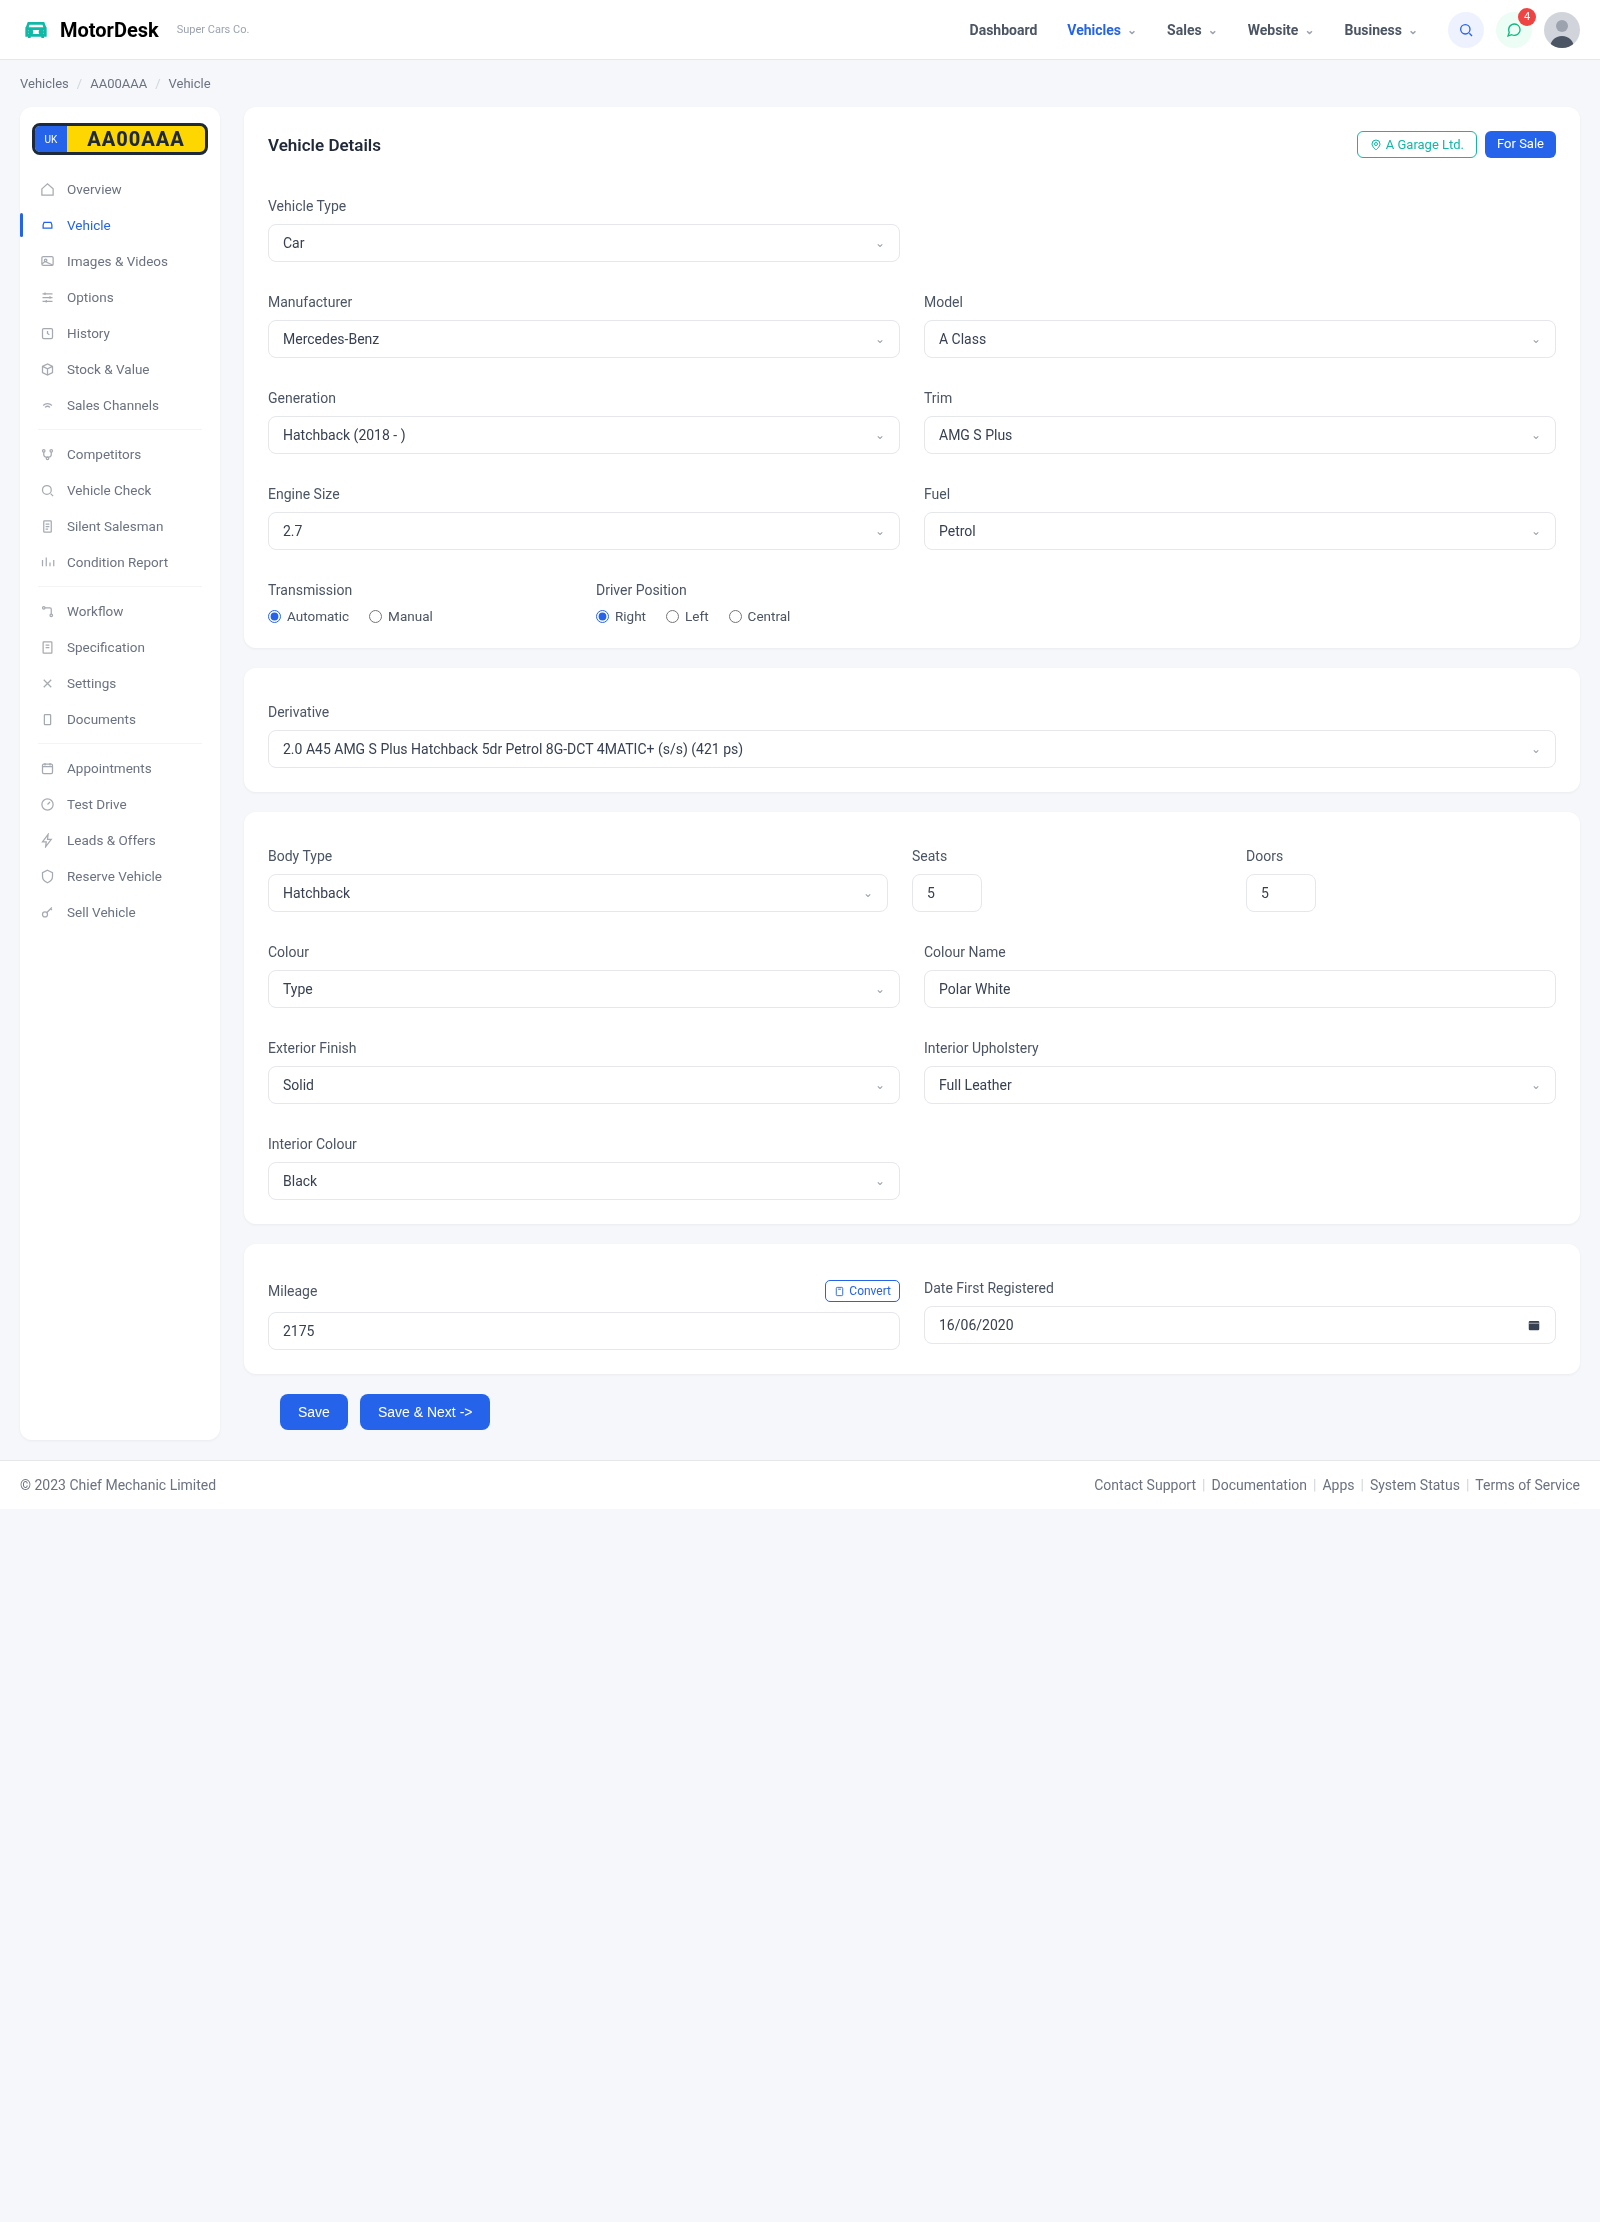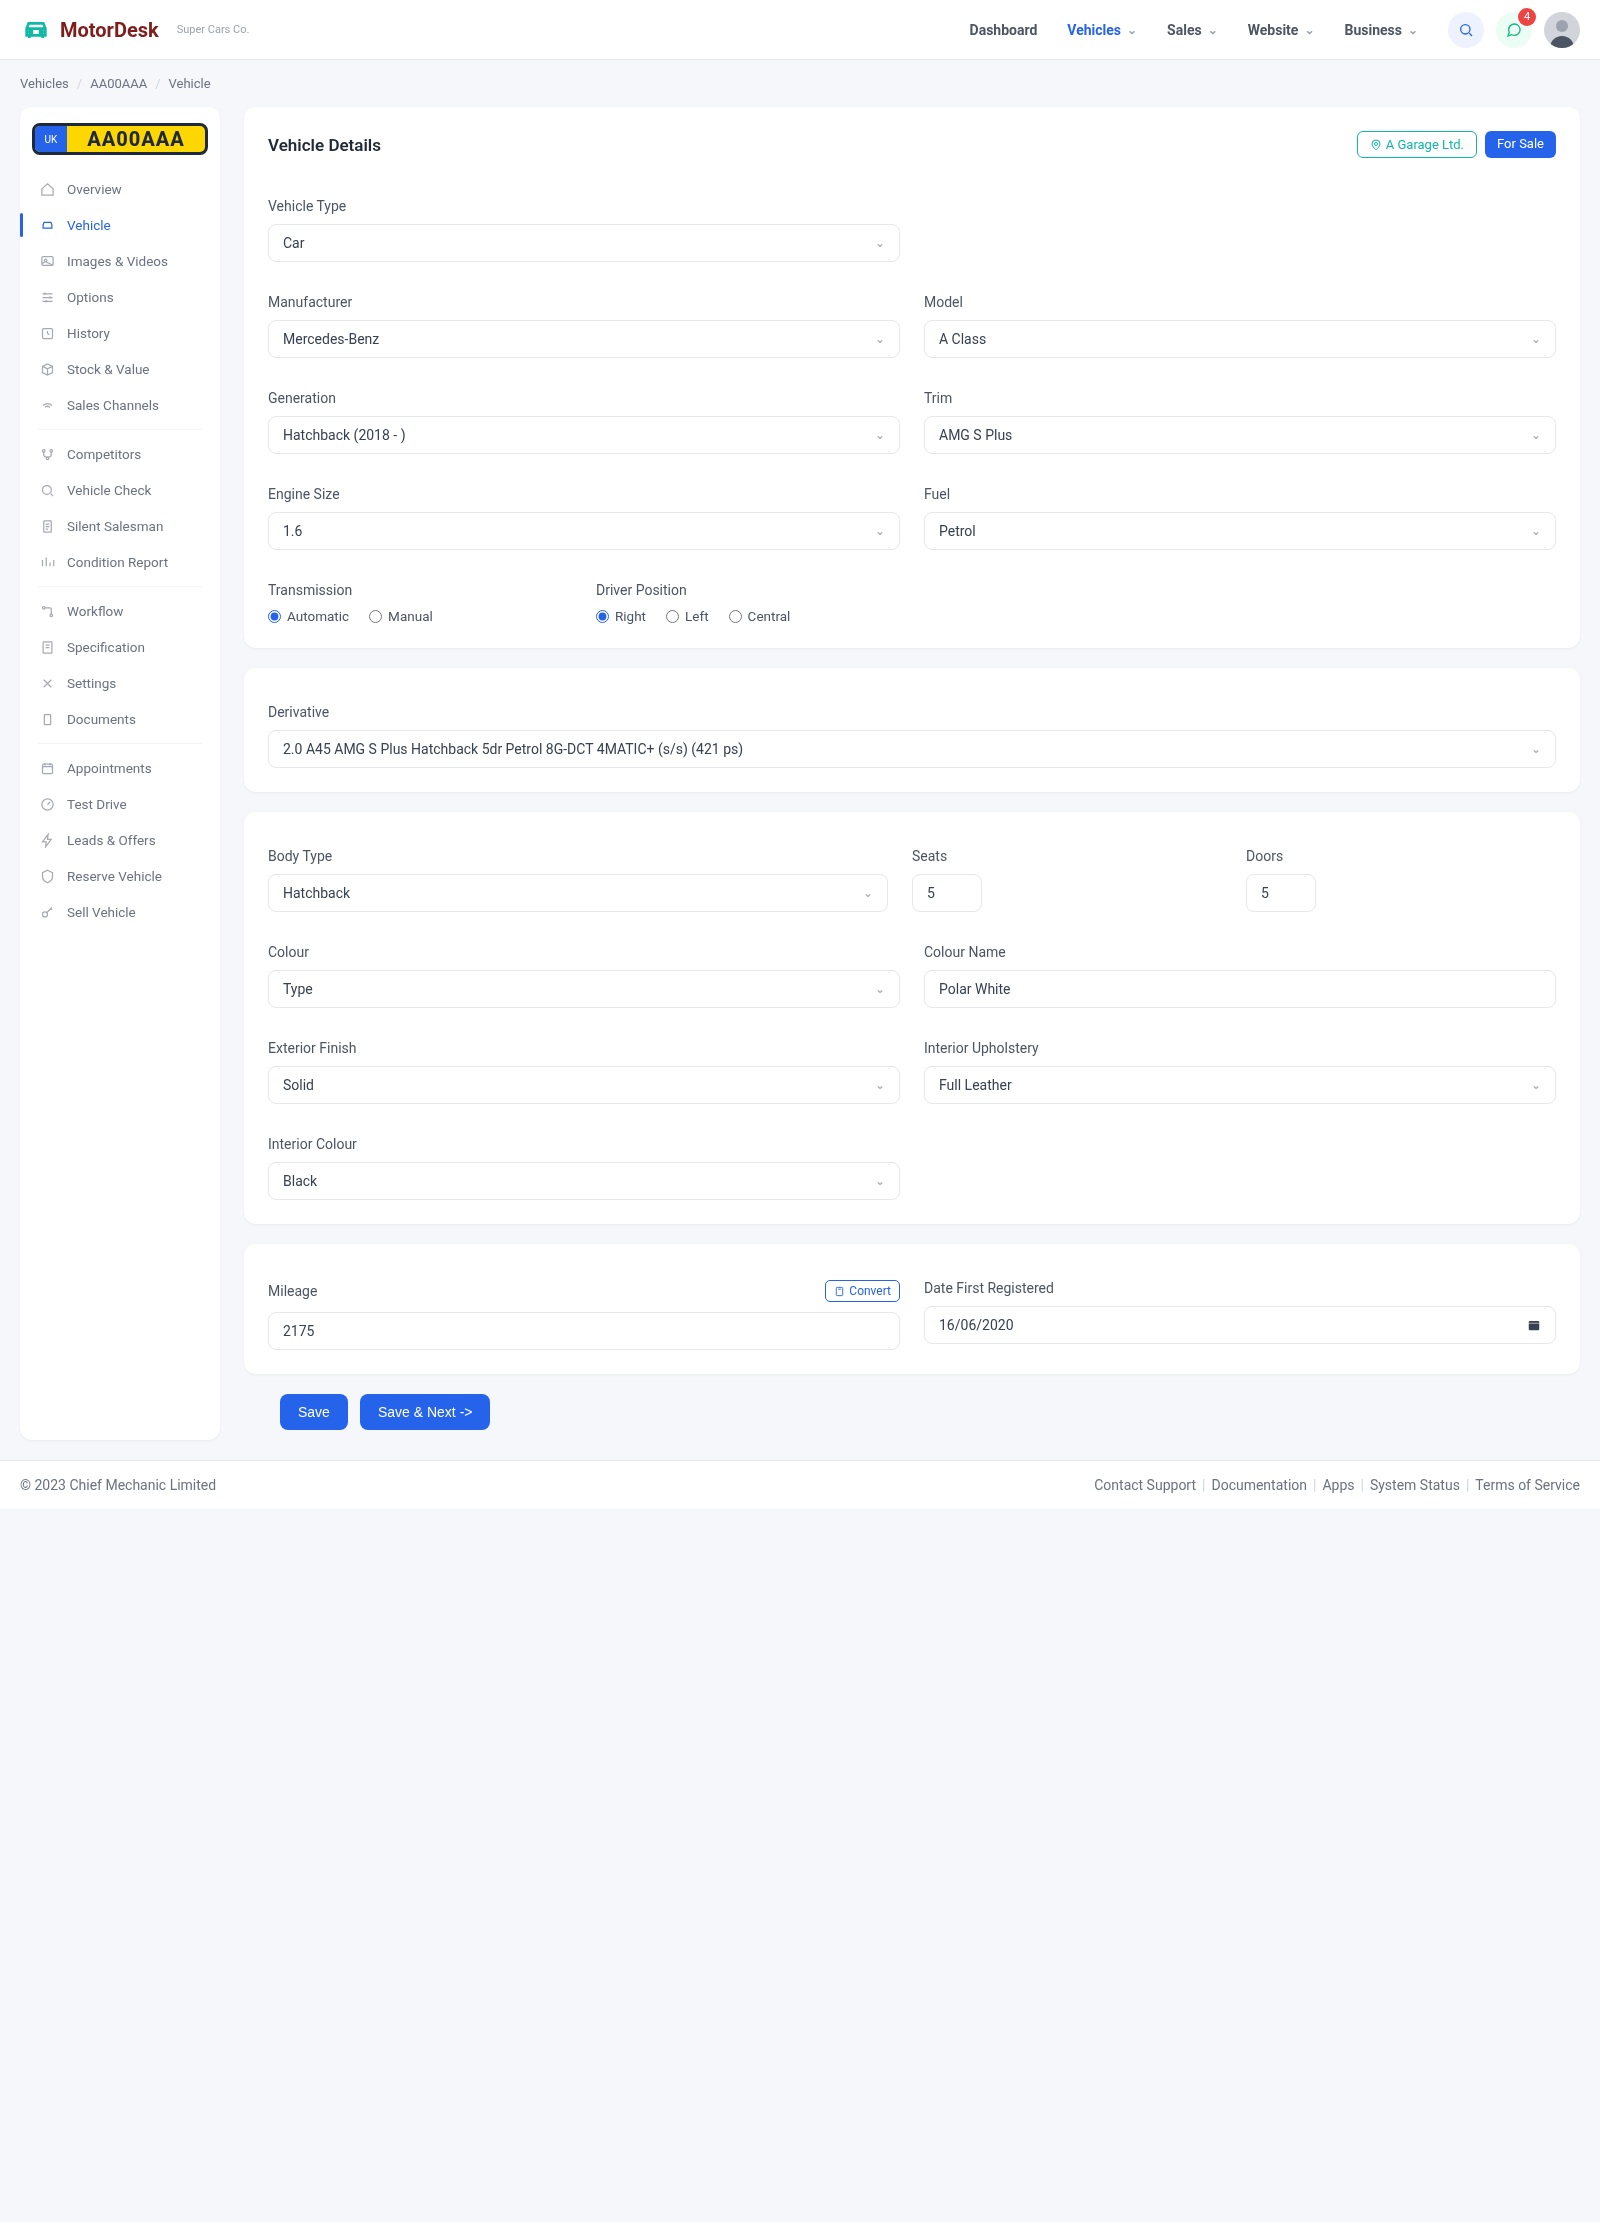--- a/index.html
+++ b/index.html
@@ -1,20 +1,20 @@
 <!DOCTYPE html>
 <html><head>
 <meta charset="utf-8">
 <style>
 * { box-sizing: border-box; margin: 0; padding: 0; }
 body { font-family: -apple-system, BlinkMacSystemFont, 'Segoe UI', Roboto, sans-serif; background: #f5f7fa; color: #374151; font-size: 14px; }
 .topbar { background: #fff; border-bottom: 1px solid #e5e7eb; height: 60px; display: flex; align-items: center; padding: 0 20px; }
 .logo { display: flex; align-items: center; gap: 8px; }
 .logo-icon { width: 32px; height: 32px; color: #10b8a6; }
-.logo-text { font-size: 20px; font-weight: 700; color: #7f1d1d; }
+.logo-text { font-size: 20px; font-weight: 700; color: #000000; }
 .logo-sub { font-size: 11px; color: #9ca3af; margin-left: 10px; }
 .nav { margin-left: auto; display: flex; gap: 30px; align-items: center; }
 .nav-item { color: #4b5563; cursor: pointer; display: flex; align-items: center; gap: 6px; font-weight: bold; }
 .nav-item.active { color: #2563eb; }
 .topbar-actions { display: flex; gap: 12px; margin-left: 30px; align-items: center; }
 .icon-btn { width: 36px; height: 36px; border-radius: 50%; display: flex; align-items: center; justify-content: center; cursor: pointer; position: relative; }
 .icon-btn.search { background: #eef2ff; color: #2563eb; }
 .icon-btn.chat { background: #ecfdf5; color: #10b981; }
 .badge { position: absolute; top: -4px; right: -4px; background: #ef4444; color: #fff; border-radius: 50%; width: 18px; height: 18px; font-size: 11px; display: flex; align-items: center; justify-content: center; }
 .avatar { width: 36px; height: 36px; border-radius: 50%; background: #d1d5db; overflow: hidden; }
@@ -325,21 +325,21 @@
         <div class="field">
           <div class="label">Trim</div>
           <div class="select">
               <span>AMG S Plus</span>
               <span class="chevron">⌄</span>
             </div>
         </div>
         <div class="field">
           <div class="label">Engine Size</div>
           <div class="select">
-              <span>1.6</span>
+              <span>2.7</span>
               <span class="chevron">⌄</span>
             </div>
         </div>
         <div class="field">
           <div class="label">Fuel</div>
           <div class="select">
               <span>Petrol</span>
               <span class="chevron">⌄</span>
             </div>
         </div>

